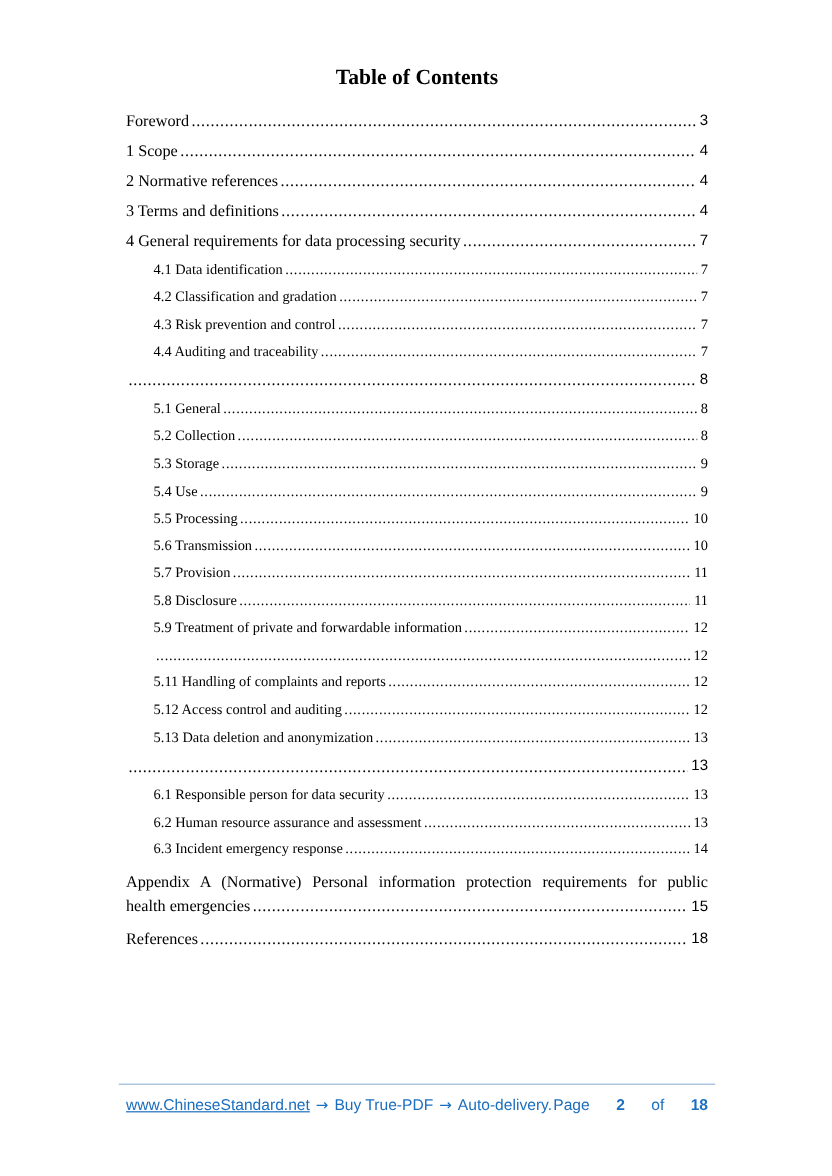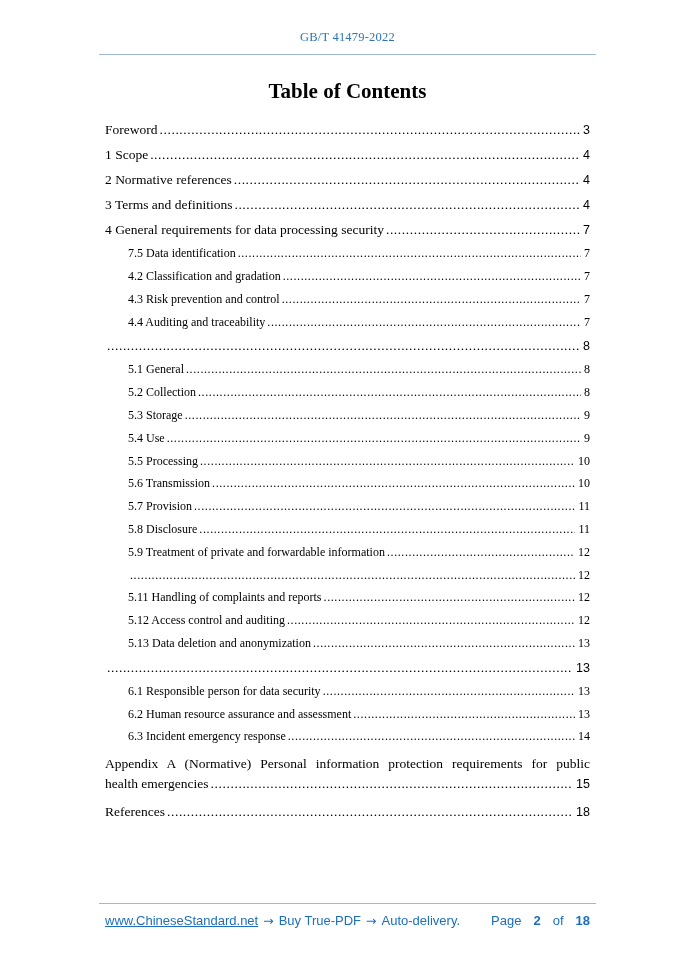--- a/index.html
+++ b/index.html
@@ -25,29 +25,29 @@
   .rule {
     border: none;
     border-top: 1.2px solid var(--rule-blue, #9CB9D8);
     margin: 0 -6px;
   }
   .header-rule { margin-top: 9px; }
   
   .doc-title {
     margin-top: 24px;
     text-align: center;
-    font-size: 21px;
+    font-size: 18px;
     font-weight: bold;
     font-family: "Liberation Serif", serif;
   }
   
   .toc { margin-top: 19px; }
   .toc-row {
     display: flex;
-    align-items: flex-end;
+    align-items: flex-start;
     line-height: 1;
   }
   .toc-row.level1 { font-size: 13.5px; margin-top: 11.5px; }
   .toc-row.level2 { font-size: 12px;  margin-top: 10.8px; margin-left: 23px; }
   .toc-label { white-space: nowrap; }
   .dots {
     flex: 1 1 auto;
     overflow: hidden;
     white-space: nowrap;
     margin: 0 3px 0 2px;
@@ -83,32 +83,28 @@
   }
   .footer-row {
     margin-top: 9px;
     display: flex;
     justify-content: space-between;
     align-items: baseline;
   }
   .footer-left { display: flex; gap: 5px; align-items: baseline; text-align: right; }
   .footer-link { text-decoration: underline; color: inherit; cursor: pointer; }
   .arrow { font-family: "DejaVu Sans", sans-serif; font-size: 12.5px; }
-  .footer-right { display: flex; gap: 12px; align-items: flex-end; }
+  .footer-right { display: flex; gap: 22px; align-items: flex-end; }
   .bold { font-weight: bold; }
 </style>
 </head>
 <body style="--header-blue: #2E74B5; --footer-blue: #1C6FBE; --rule-blue: #9CB9D8; --text-black: #000000;">
 
 <div class="page">
 
-  <div class="header">
-    <div class="header-code">GB/T 41479-2022</div>
-    <hr class="rule header-rule">
-  </div>
 
   <div class="doc-title">Table of Contents</div>
 
   <div class="toc">
       <div class="toc-row level1">
         <span class="toc-label">Foreword</span>
         <span class="dots"></span>
         <span class="toc-page">3</span>
       </div>
       <div class="toc-row level1">
@@ -125,21 +121,21 @@
         <span class="toc-label">3 Terms and definitions</span>
         <span class="dots"></span>
         <span class="toc-page">4</span>
       </div>
       <div class="toc-row level1">
         <span class="toc-label">4 General requirements for data processing security</span>
         <span class="dots"></span>
         <span class="toc-page">7</span>
       </div>
       <div class="toc-row level2">
-        <span class="toc-label">7.5 Data identification</span>
+        <span class="toc-label">4.1 Data identification</span>
         <span class="dots"></span>
         <span class="toc-page">7</span>
       </div>
       <div class="toc-row level2">
         <span class="toc-label">4.2 Classification and gradation</span>
         <span class="dots"></span>
         <span class="toc-page">7</span>
       </div>
       <div class="toc-row level2">
         <span class="toc-label">4.3 Risk prevention and control</span>

